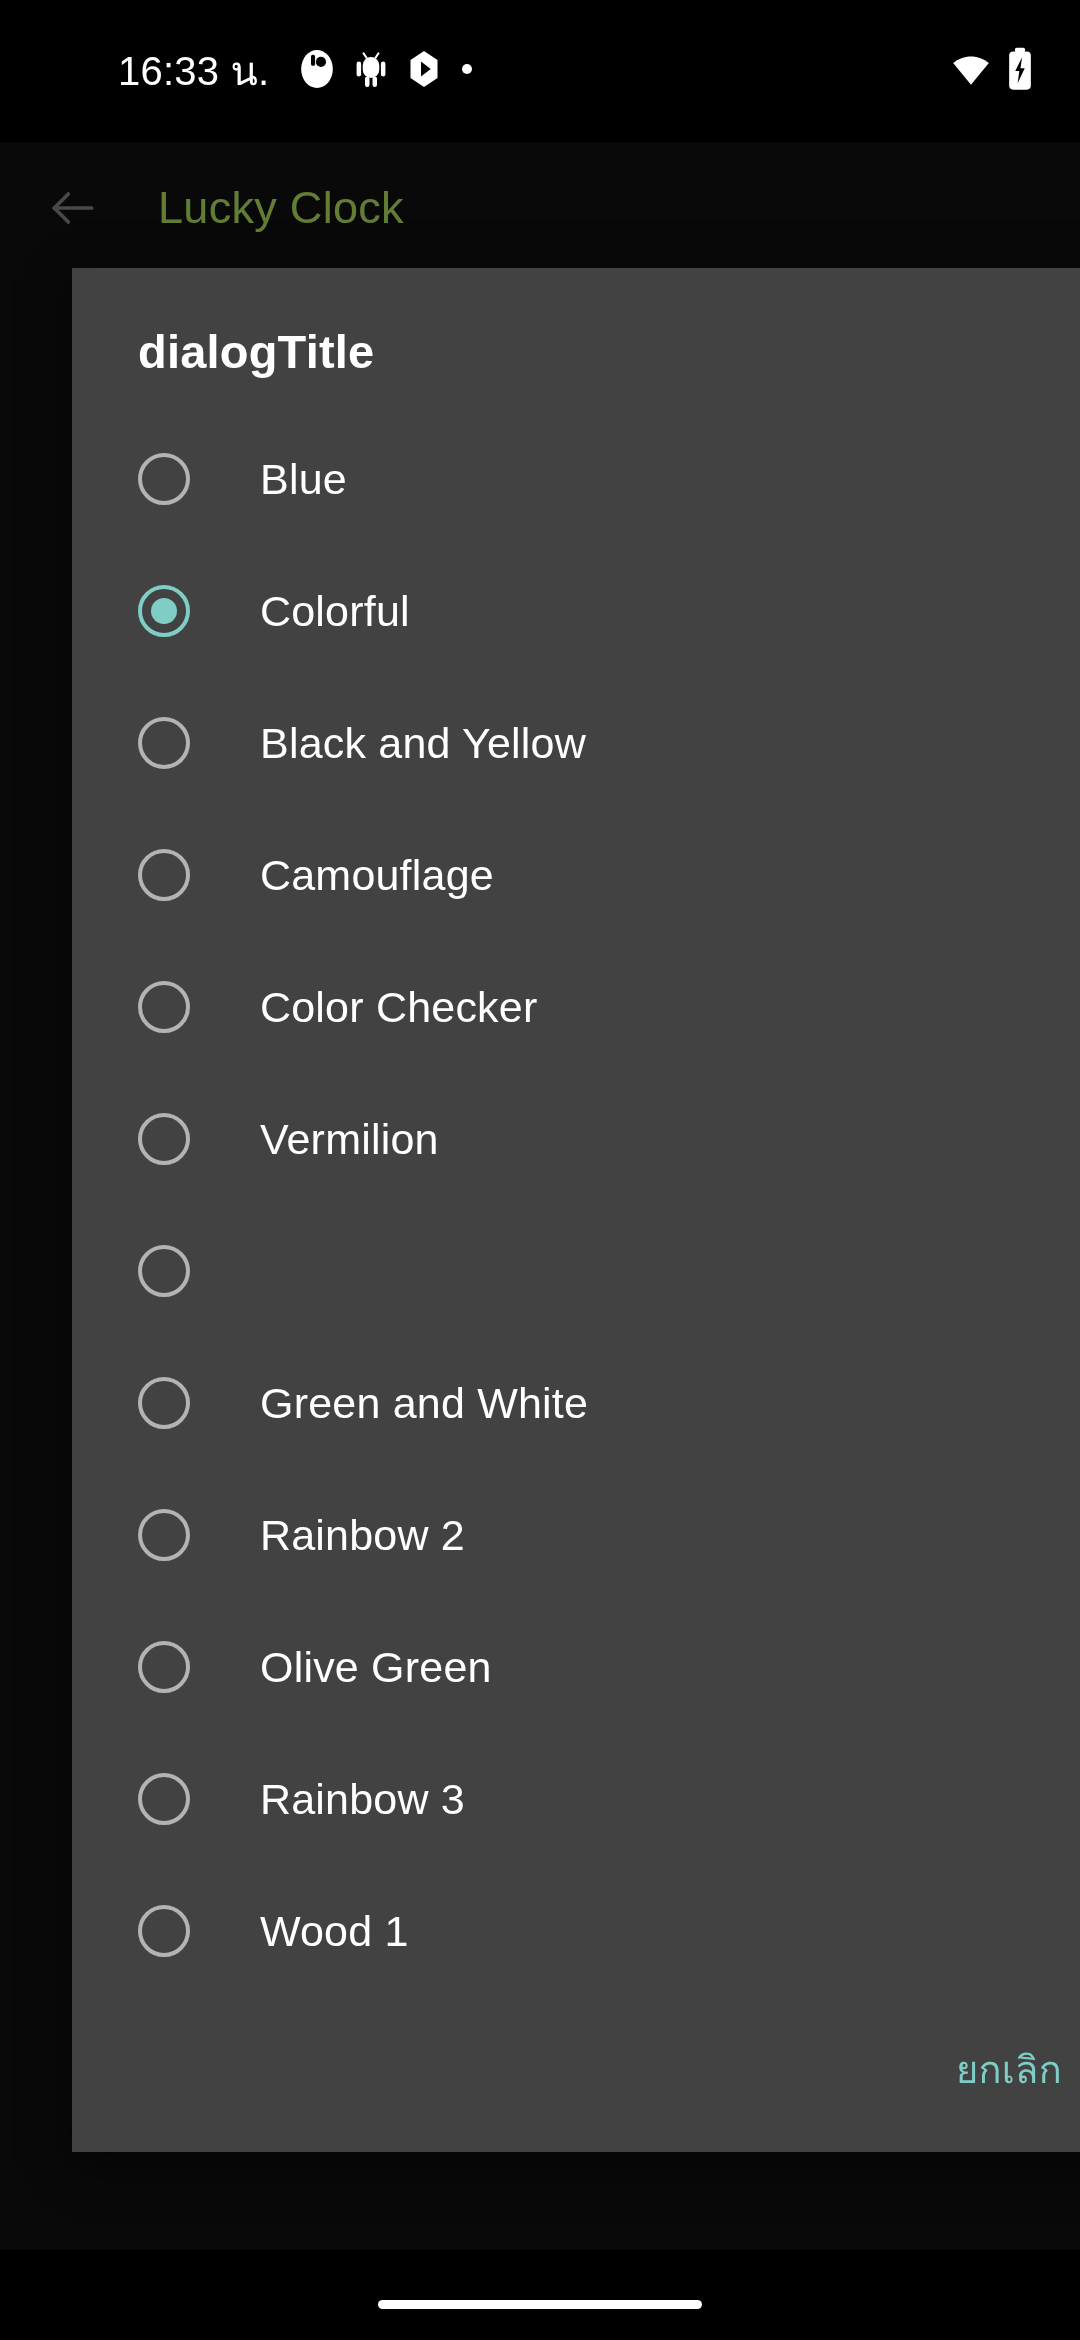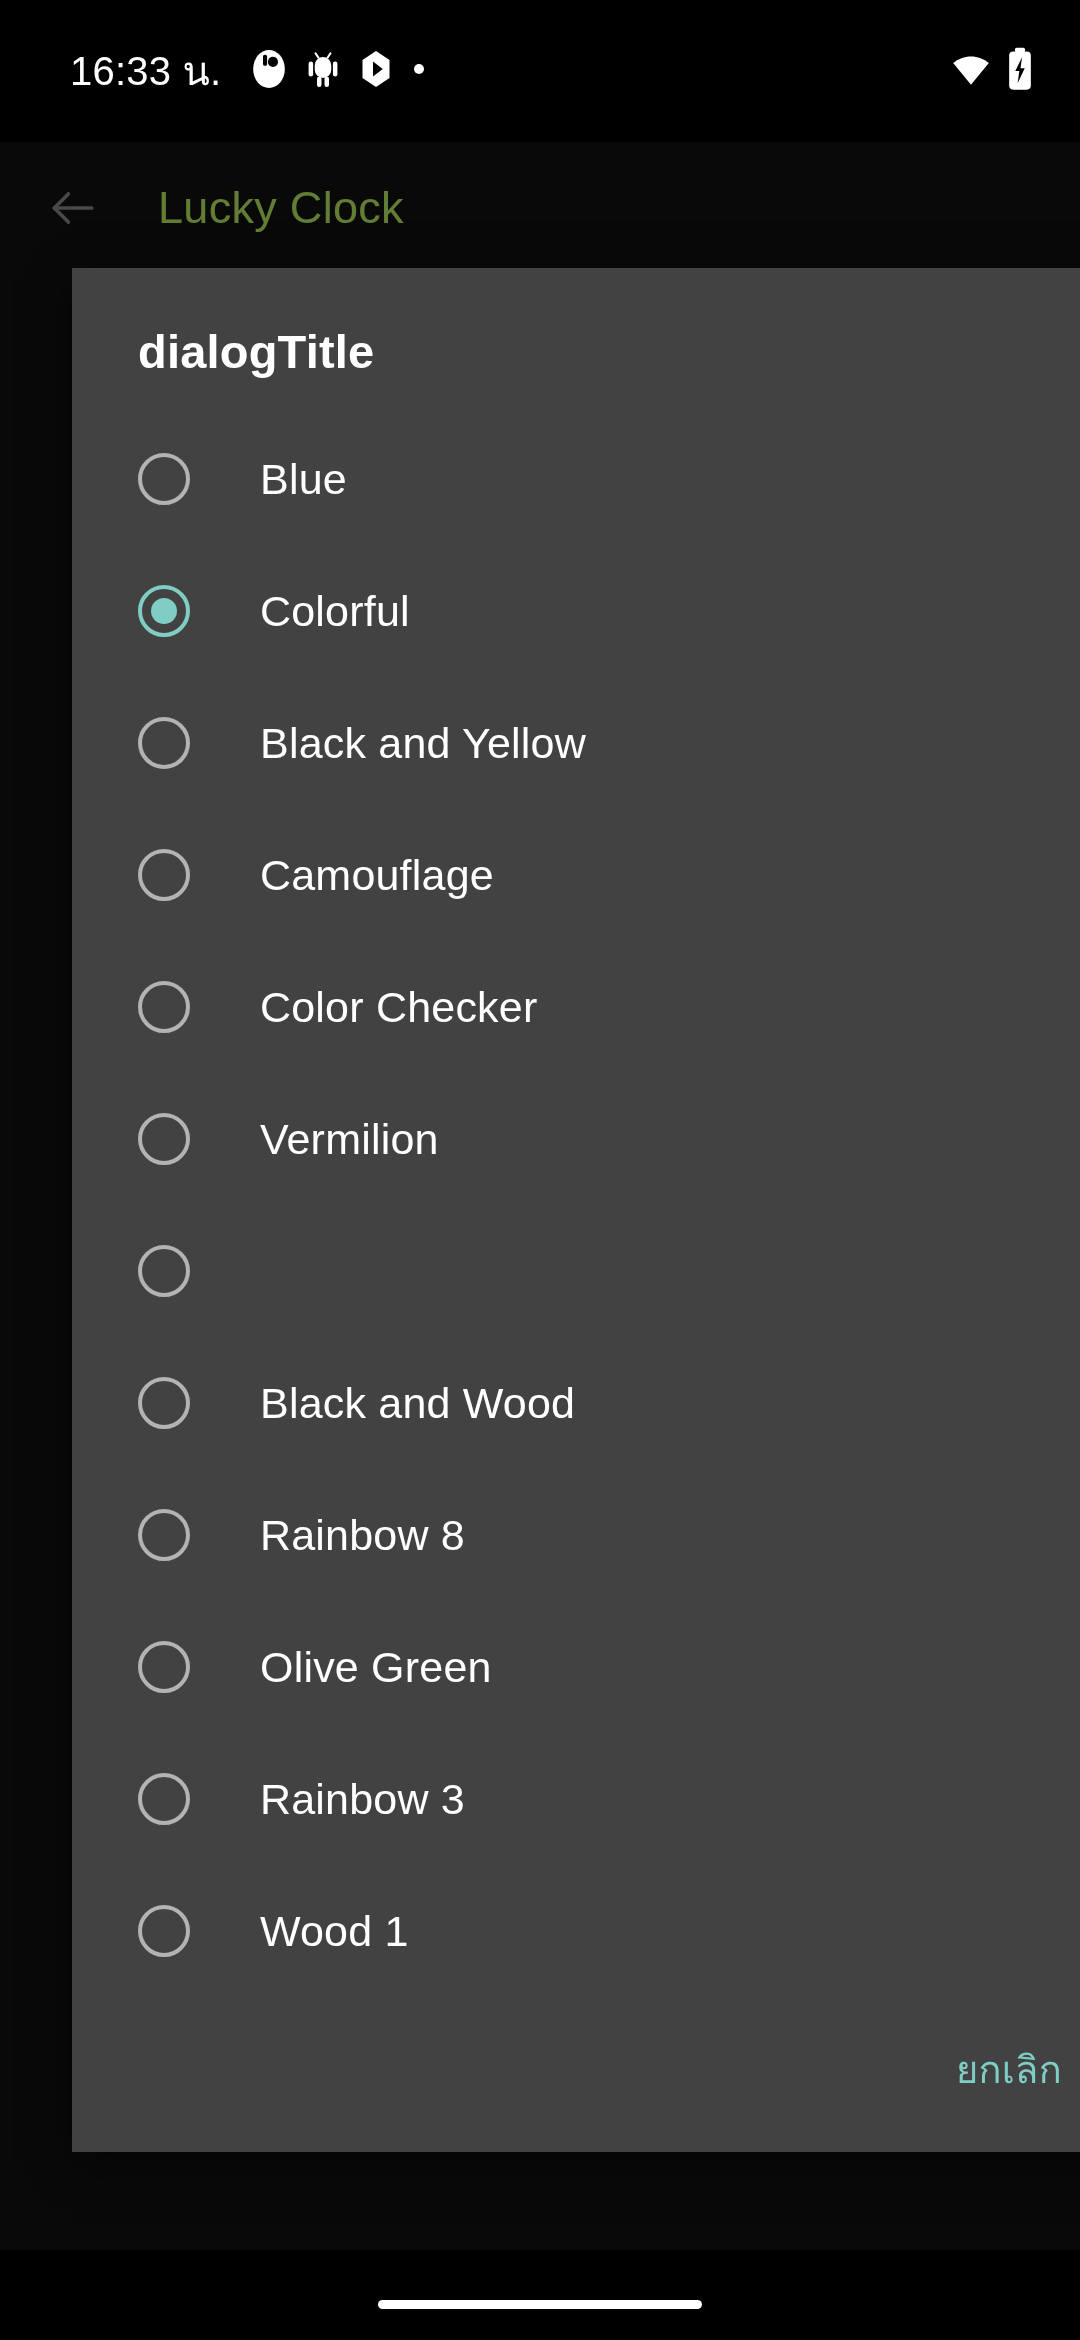--- a/index.html
+++ b/index.html
@@ -32,21 +32,21 @@
     width: 1080px;
     height: 142px;
     background: #000000;
     display: flex;
     align-items: center;
     z-index: 40;
   }
   .sb-left {
     display: flex;
     align-items: center;
-    margin-left: 70px;
+    margin-left: 118px;
     gap: 17px;
   }
   .sb-clock {
     color: #ffffff;
     font-size: 40px;
     letter-spacing: 0.2px;
     white-space: nowrap;
     line-height: 1;
   }
   .sb-icons { display: flex; align-items: center; gap: 17px; margin-left: 12px;}
@@ -256,26 +256,26 @@
       <span class="radio"></span>
       <span class="option-label">Vermilion</span>
     </div>
 
     <div class="option-row">
       <span class="radio"></span>
     </div>
 
     <div class="option-row">
       <span class="radio"></span>
-      <span class="option-label">Black and Wood</span>
-    </div>
-
-    <div class="option-row">
-      <span class="radio"></span>
-      <span class="option-label">Rainbow 8</span>
+      <span class="option-label">Green and White</span>
+    </div>
+
+    <div class="option-row">
+      <span class="radio"></span>
+      <span class="option-label">Rainbow 2</span>
     </div>
 
     <div class="option-row">
       <span class="radio"></span>
       <span class="option-label">Olive Green</span>
     </div>
 
     <div class="option-row">
       <span class="radio"></span>
       <span class="option-label">Rainbow 3</span>

